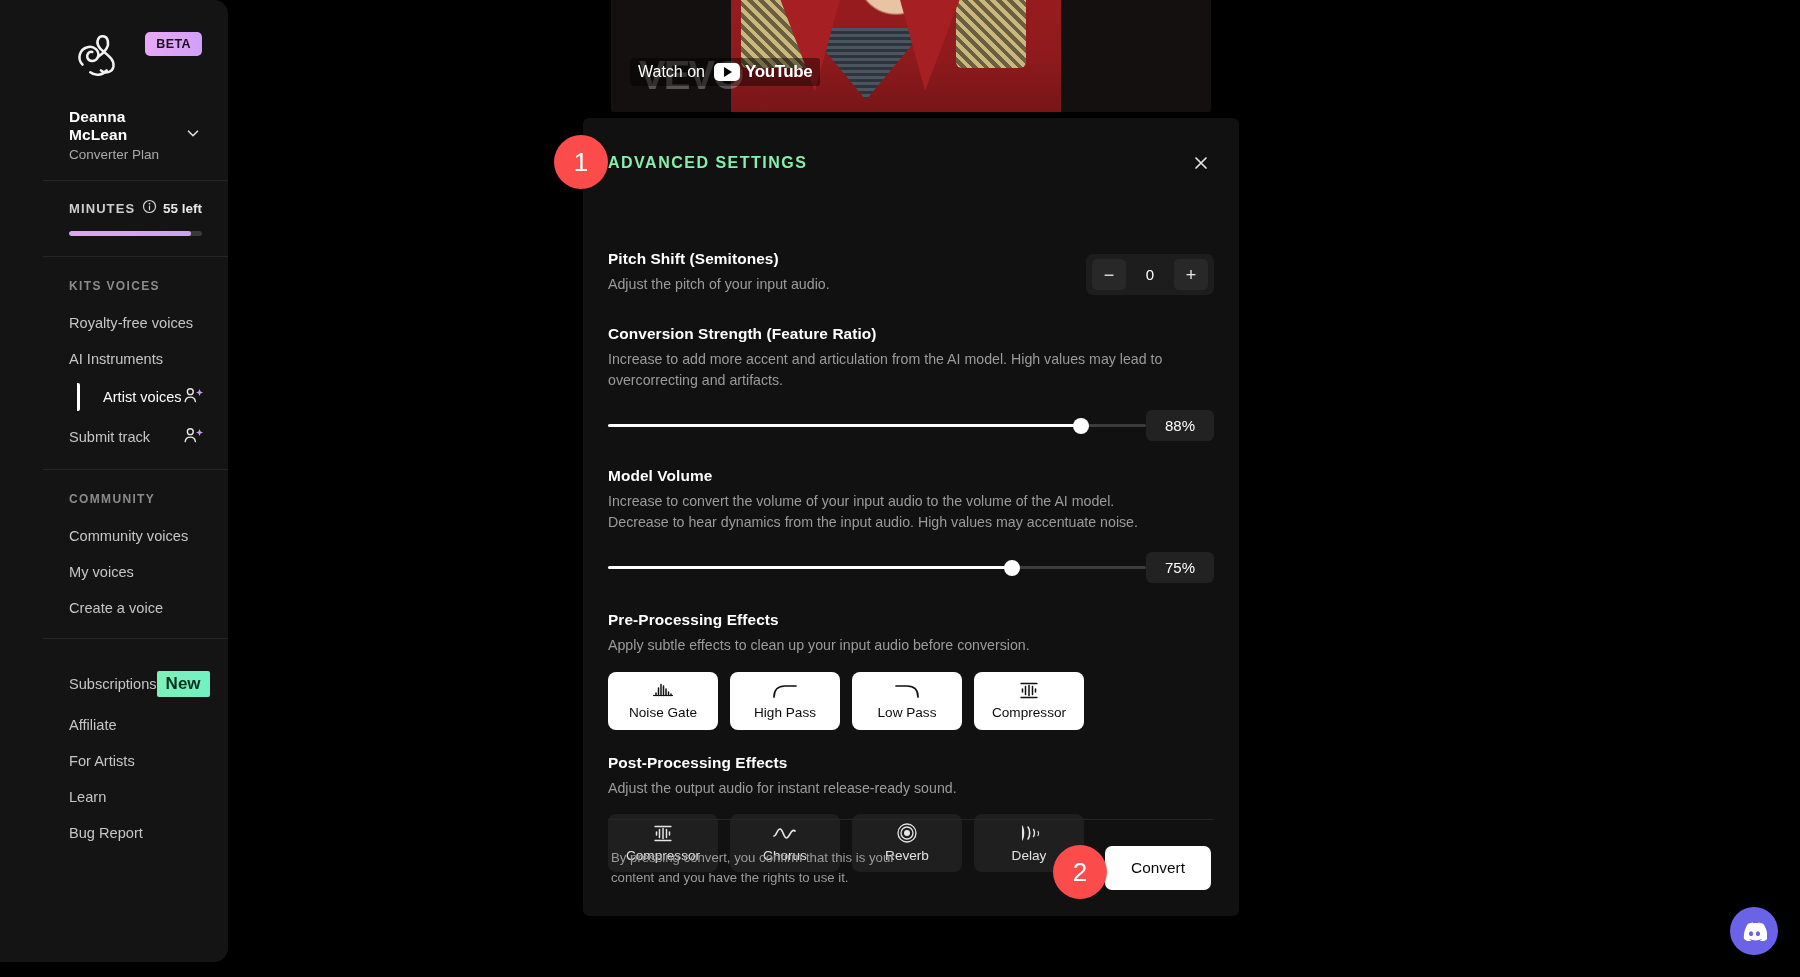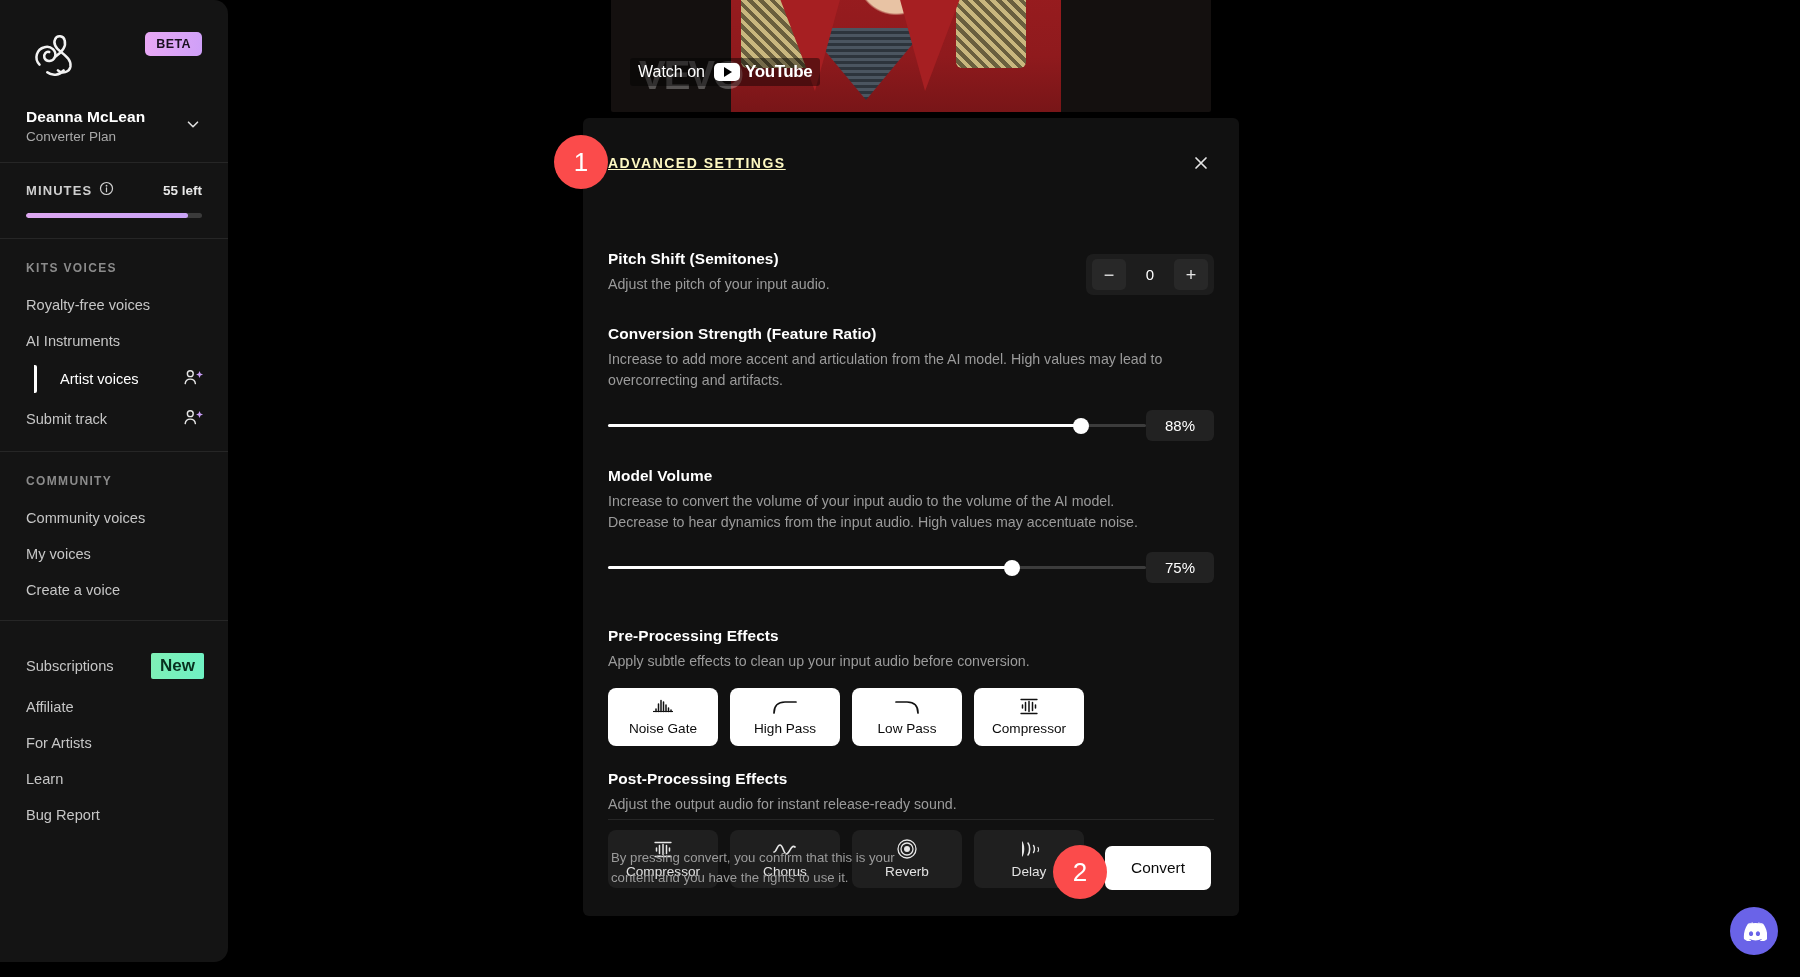--- a/index.html
+++ b/index.html
@@ -12,20 +12,21 @@
   .app { position: relative; width: 1800px; height: 977px; background:#000; display:flex; }
 
   
   .sidebar {
     width: 228px; height: 962px;
     background: #141414;
     border-radius: 0 14px 14px 0;
     display: flex; flex-direction: column;
     flex: 0 0 228px;
     overflow: hidden;
+    padding-left: 43px;
   }
   .sb-top { padding: 24px 26px 18px 26px; }
   .sb-logo-row { display:flex; align-items:flex-start; justify-content:space-between; }
   .logo { width: 58px; height: 58px; display:block; }
   .beta-badge {
     background: linear-gradient(95deg, #e9a8f5 0%, #cfa0f8 100%);
     color:#1a1020; font-size: 12.5px; font-weight: 700; letter-spacing:.4px;
     padding: 5px 11px; border-radius: 5px; margin-top: 8px;
   }
   .acct-row { display:flex; align-items:center; justify-content:space-between; margin-top: 26px; }
@@ -104,21 +105,21 @@
   
   .panel {
     position:absolute; left:355px; top:118px; width:656px; height:798px;
     background:#111111; border-radius:6px;
   }
   .panel-inner { position:absolute; left:25px; top:0; right:25px; bottom:0; }
   .panel-head {
     display:flex; align-items:center; justify-content:space-between;
     padding: 32px 0 0 0;
   }
-  .panel-title { color:#fef9c3; font-size:14px; font-weight:700; letter-spacing:1.5px;text-decoration:underline; }
+  .panel-title { color:#86efac; font-size:16px; font-weight:700; letter-spacing:1.5px; }
   .close-btn { width:26px; height:26px; display:flex; align-items:center; justify-content:center; cursor:pointer; color:#e4e4e4; }
 
   .content { padding-top: 34px; }
   .sec-title { color:#ffffff; font-size:15.4px; font-weight:700; letter-spacing:.1px; }
   .sec-desc { color:#9b9b9b; font-size:14.2px; line-height:20.5px; margin-top:6px; max-width:565px; }
 
   .row-split { display:flex; align-items:flex-start; justify-content:space-between;margin-top:40px; }
   .stepper {
     display:flex; align-items:center; gap:4px; background:#1d1d1d;
     border-radius:7px; padding:5px 6px; margin-top:4px;
@@ -359,21 +360,21 @@
             <div class="slider-row">
               <div class="slider">
                 <div class="sl-track"></div>
                 <div class="sl-fill" id="vol-fill" style="width: 75%;"></div>
                 <div class="sl-knob" id="vol-knob" style="left: 75%;"></div>
               </div>
               <div class="sl-val">75%</div>
             </div>
           </div>
 
-          <div style="margin-top:44px">
+          <div style="margin-top:28px">
             <div class="sec-title">Pre-Processing Effects</div>
             <div class="sec-desc">Apply subtle effects to clean up your input audio before conversion.</div>
             <div class="fx-grid" id="pre-grid">
                 <button class="fx-btn on">
                   <span class="fx-ic">
                     <svg width="26" height="18" viewBox="0 0 26 18" fill="none">
                       <path d="M3 13.5h20" stroke="#111111" stroke-width="1.1"></path>
                       <path d="M6 11v2.5M8.5 6v7.5M11 2.5v11M13.5 4v9.5M16 7v6.5M18.5 10v3.5M21 12v1.5" stroke="#111111" stroke-width="1.5" stroke-linecap="round"></path>
                     </svg>
                   </span>

